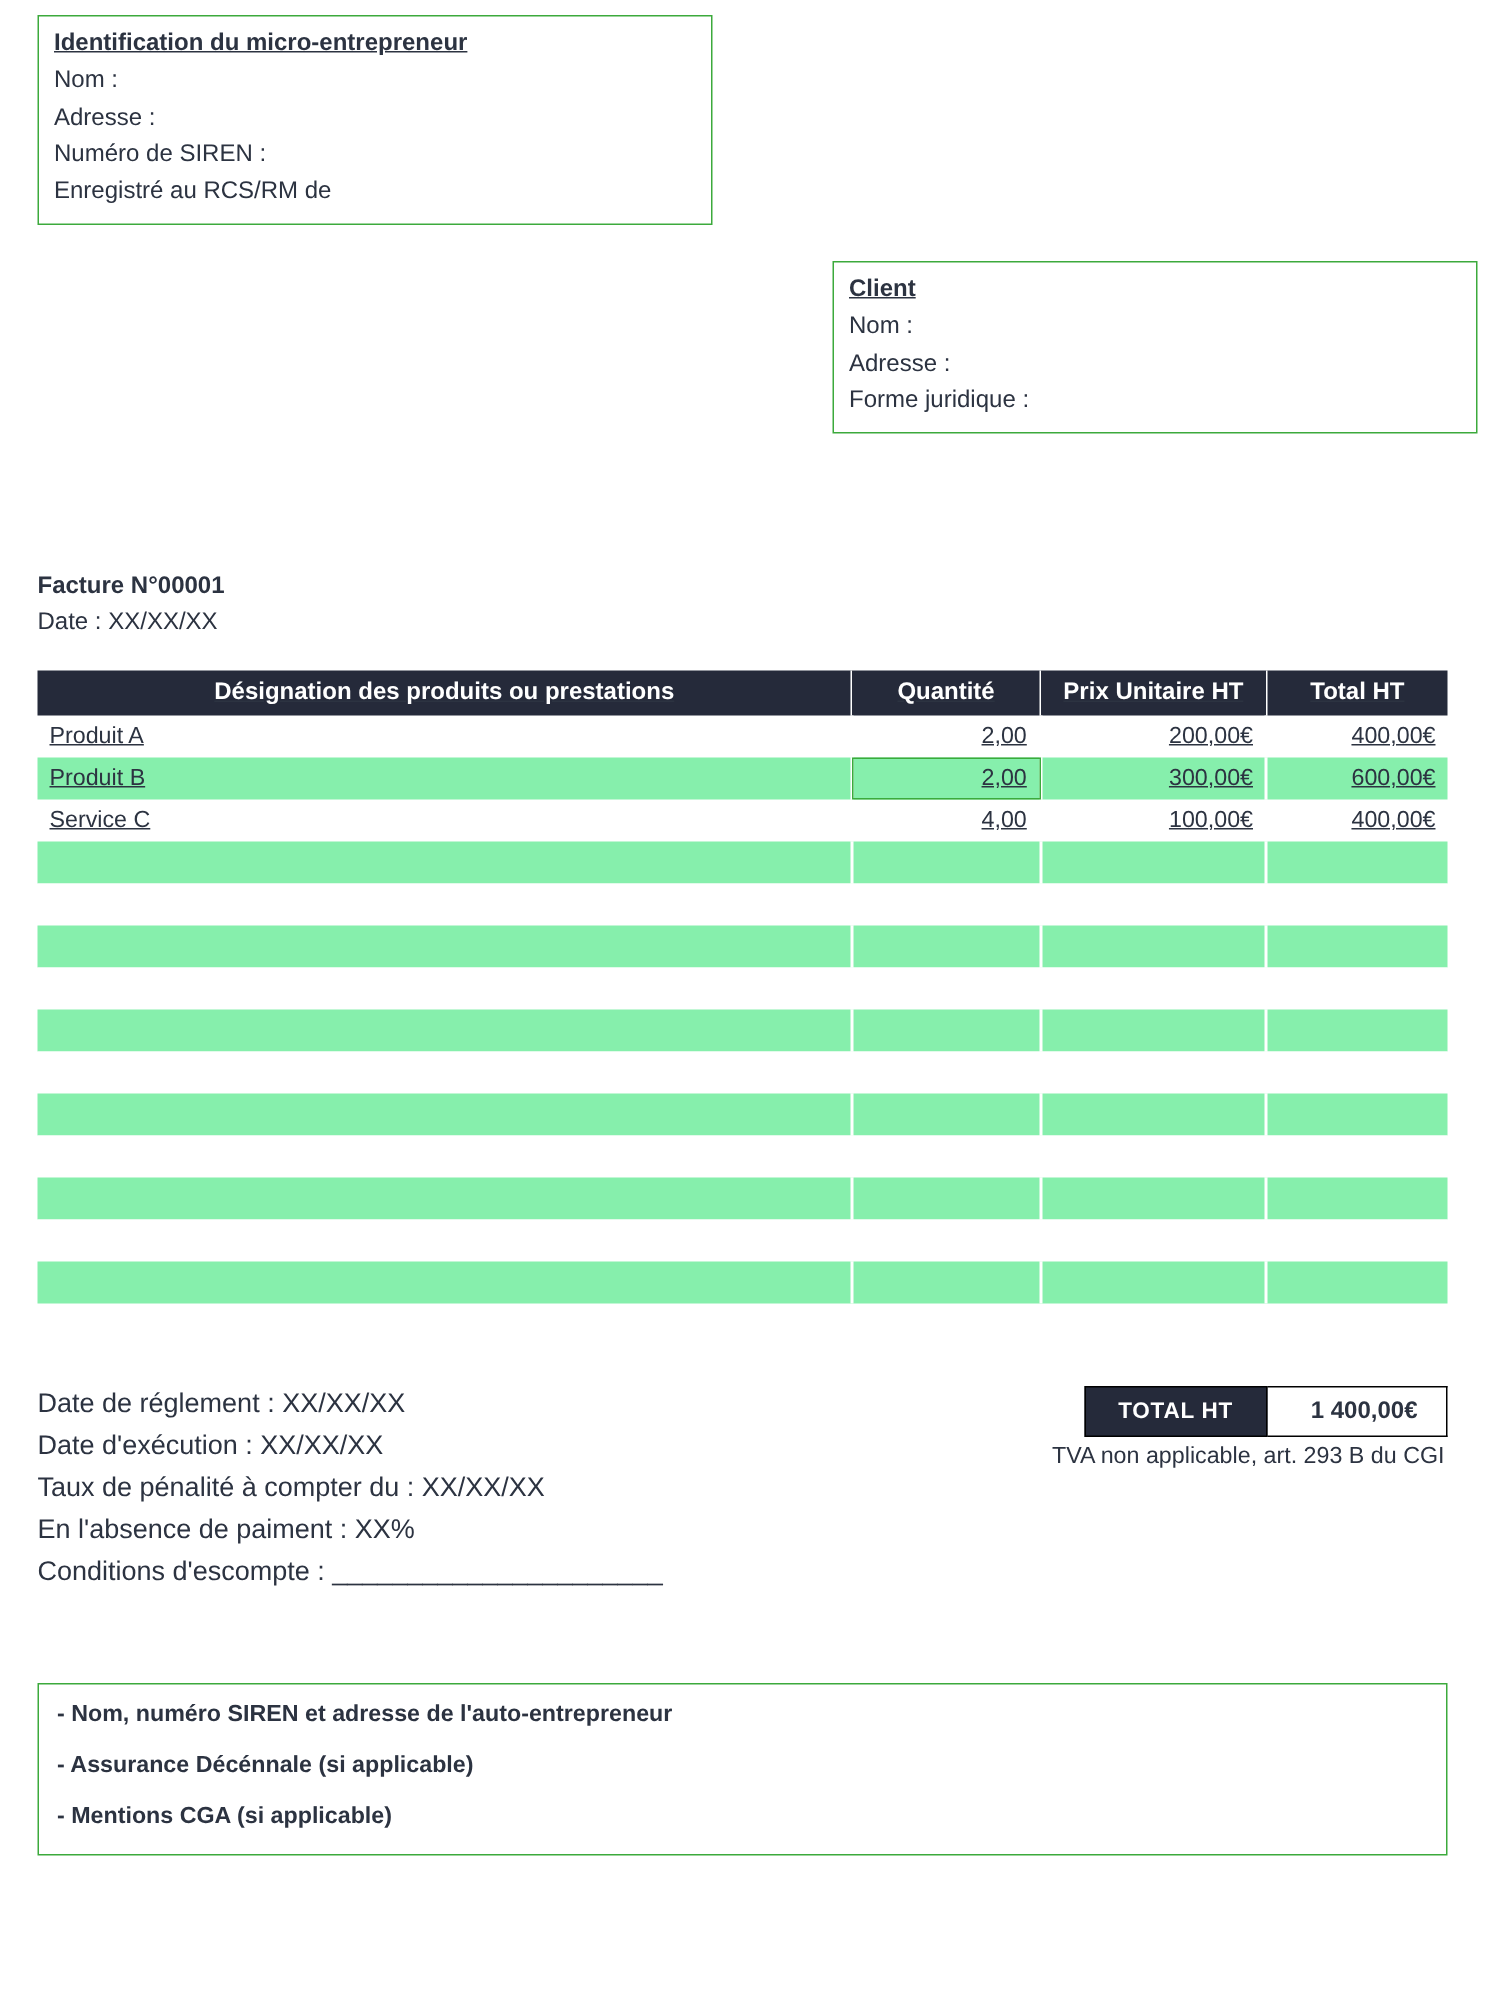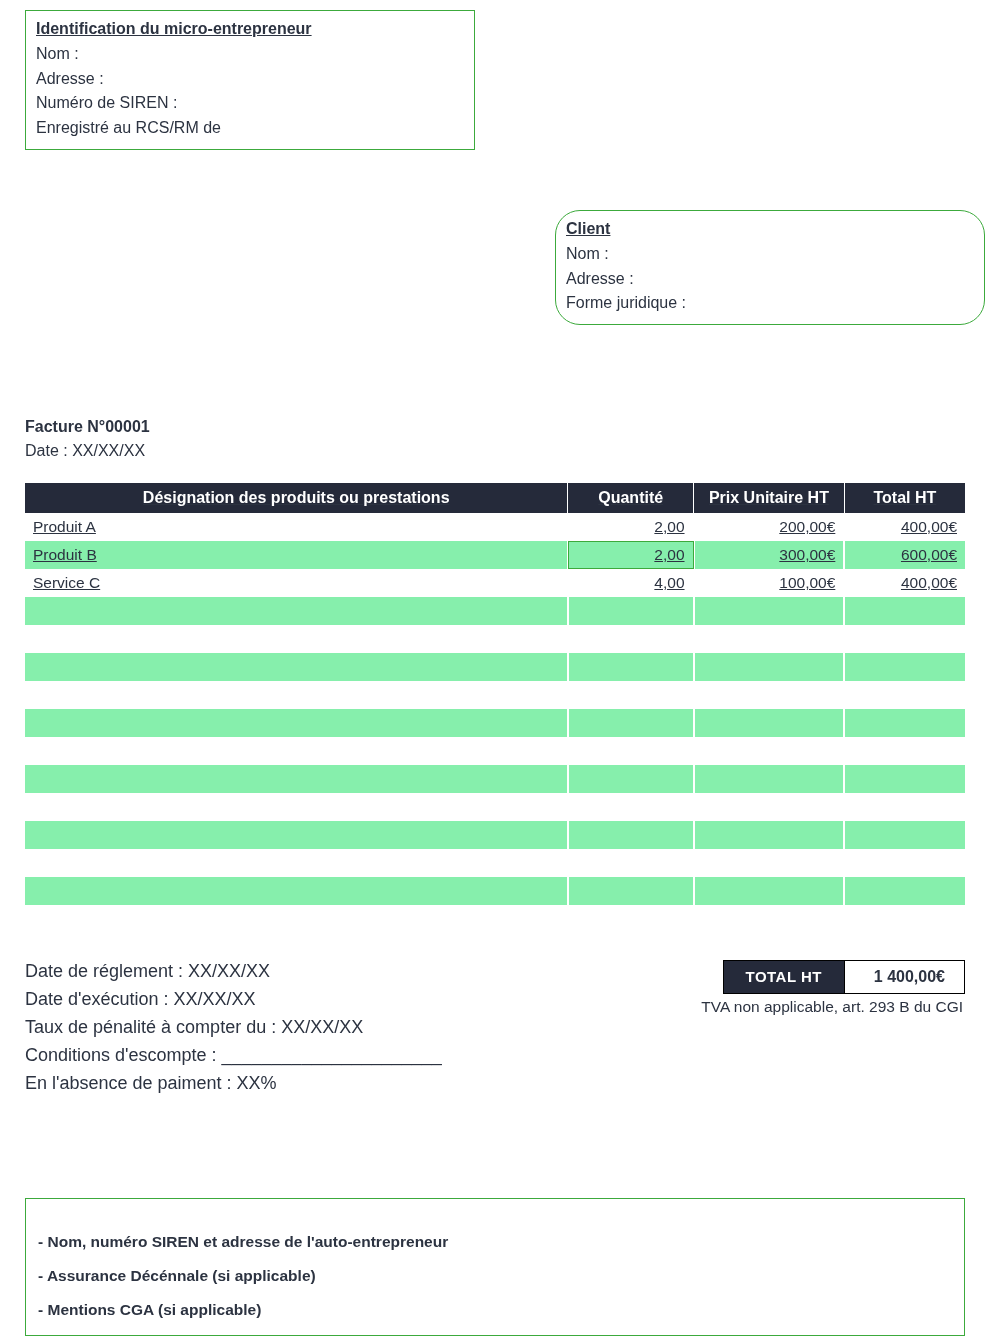--- a/index.html
+++ b/index.html
@@ -16,22 +16,21 @@
     border: 1.5px solid #3caa3c;
     padding: 6px 10px 8px 10px;
     line-height: 1.55;
   }
   .entrepreneur-box {
     width: 450px;
   }
   .client-box {
     width: 430px;
     margin-left: 530px;
-    margin-top: 60px;
-    border-radius: 25px;
+    margin-top: 24px;
   }
   .box-title { font-weight: 700; text-decoration: underline; }
   .invoice-header {
     margin-top: 90px;
     line-height: 1.5;
   }
   .invoice-header .num { font-weight: 700; }
   table.items {
     border-collapse: collapse;
     width: 100%;
@@ -92,22 +91,22 @@
     padding-right: 2px;
     font-size: 15.5px;
   }
   .payment-terms {
     margin-top: -58px;
     line-height: 1.55;
     font-size: 18px;
   }
   .footer-box {
     border: 1.5px solid #3caa3c;
-    margin-top: 100px;
-    padding: 26px 12px 8px 12px;
+    margin-top: 60px;
+    padding: 3px 12px 8px 12px;
     font-weight: 700;
     line-height: 2.2;
     font-size: 15.5px;
   }
 </style>
 </head>
 <body>
 
 <div class="box entrepreneur-box">
   <div class="box-title">Identification du micro-entrepreneur</div>
@@ -229,21 +228,21 @@
 <div class="total-block">
   <div class="label">TOTAL HT</div>
   <div class="value">1 400,00€</div>
 </div>
 <div class="tva-note">TVA non applicable, art. 293 B du CGI</div>
 
 <div class="payment-terms">
   <div>Date de réglement : XX/XX/XX</div>
   <div>Date d'exécution : XX/XX/XX</div>
   <div>Taux de pénalité à compter du : XX/XX/XX</div>
+  <div>En l'absence de paiment : XX%</div>
   <div>Conditions d'escompte : ______________________</div>
-  <div>En l'absence de paiment : XX%</div>
 </div>
 
 <div class="footer-box">
   <div>- Nom, numéro SIREN et adresse de l'auto-entrepreneur</div>
   <div>- Assurance Décénnale (si applicable)</div>
   <div>- Mentions CGA (si applicable)</div>
 </div>
 
 </body></html>

